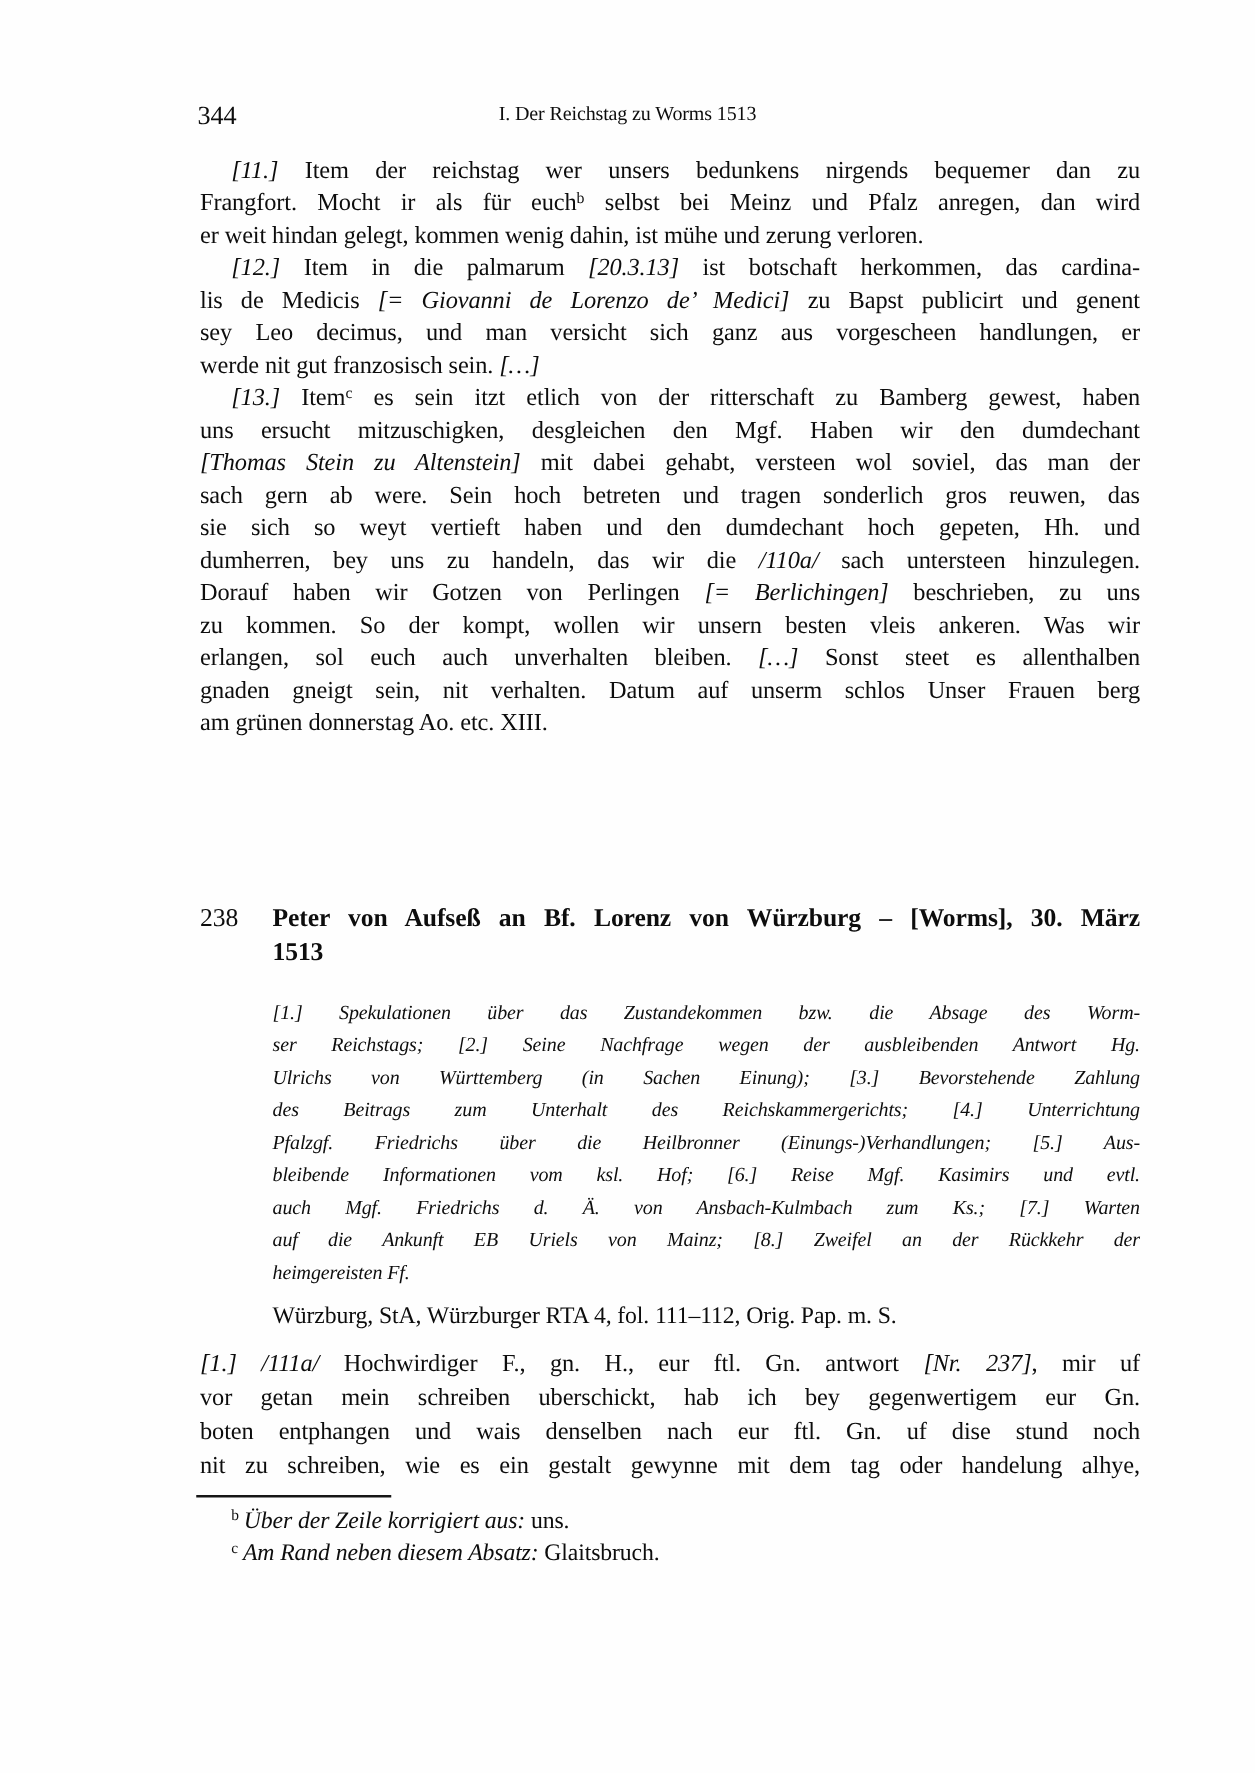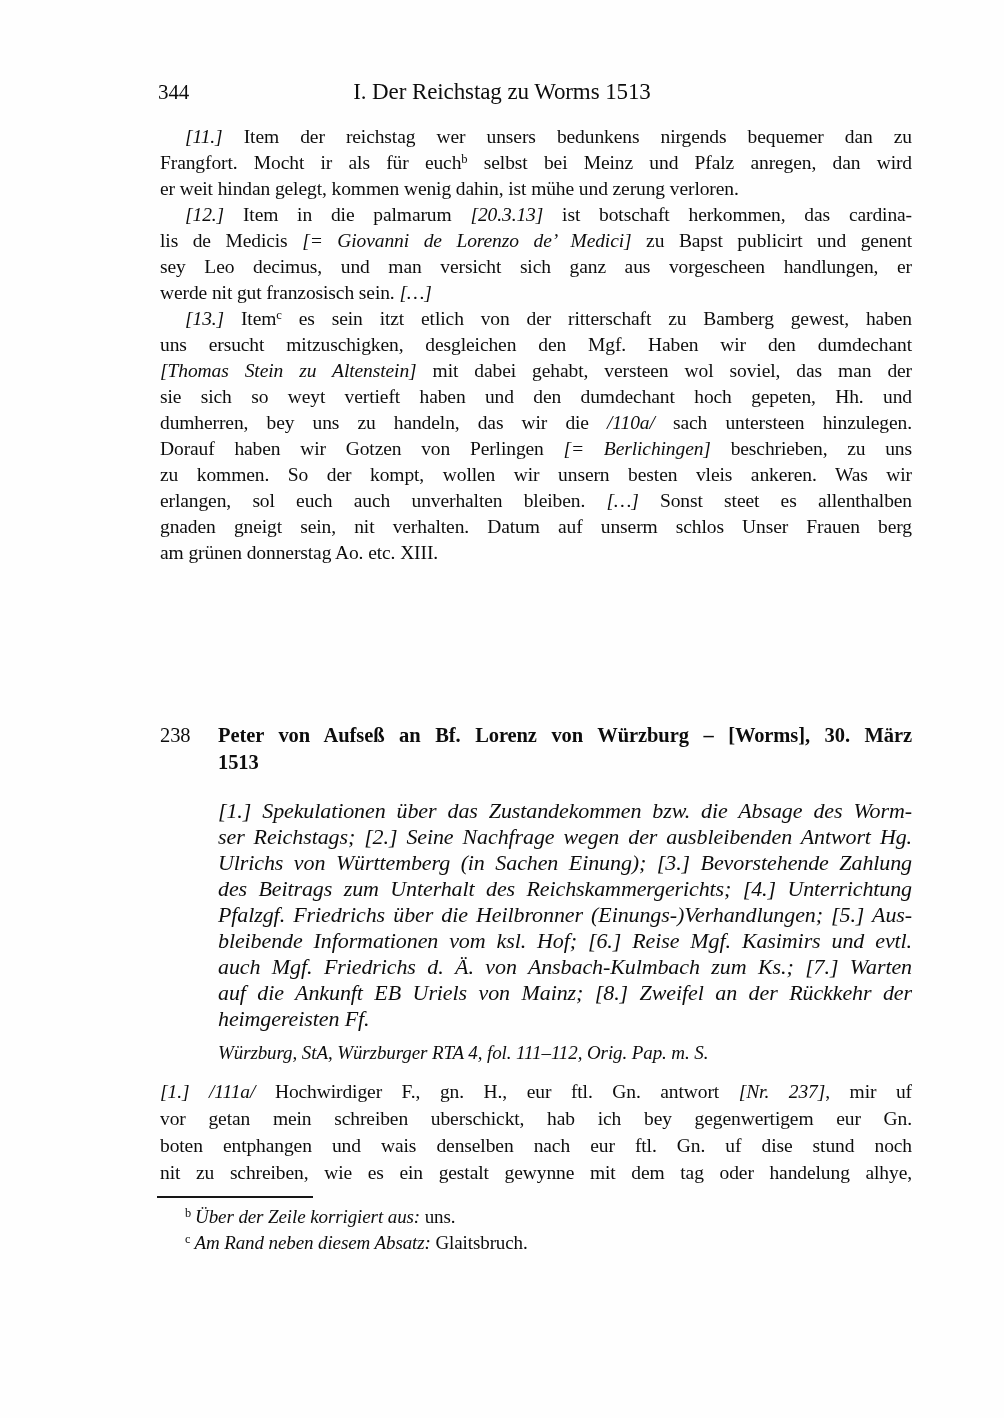--- a/index.html
+++ b/index.html
@@ -13,21 +13,21 @@
     position: relative;
     width: 1004px; height: 1418px;
     background: #fefefe;
     overflow: hidden;
     letter-spacing: -0.1px;
   }
 
   
   .running-header { position: absolute; top: 80px; left: 0; width: 1004px; height: 26px; }
   .page-number { position: absolute; left: 158px; top: 0; font-size: 21px; line-height: 24px; }
-  .running-head { position: absolute; left: 0; width: 1004px; text-align: center; font-size: 23px; line-height: 24px; }
+  .running-head { position: absolute; left: 0; width: 1004px; text-align: center; font-size: 16px; line-height: 24px; }
 
   
   .line { text-align: justify; text-align-last: justify; white-space: normal; hyphens: none; }
   .line.last { text-align-last: left; }
   .line.indent { text-indent: 25px; }
   .s-r { font-style: normal; }
   .s-i { font-style: italic; }
   .s-sup { font-size: 0.65em; position: relative; top: -0.45em; }
 
   
@@ -35,23 +35,23 @@
   .main-text .line { font-size: 19.5px; line-height: 26px; height: 26px; }
 
   
   .entry { position: absolute; top: 722px; left: 160px; width: 752px; }
   .entry-heading { position: relative; }
   .entry-number { position: absolute; left: 0; top: 0; font-size: 20.5px; line-height: 27px; font-weight: normal; }
   .entry-title { margin-left: 58px; }
   .entry-title .line { font-size: 20.5px; line-height: 27px; height: 27px; font-weight: bold; }
 
   .entry-summary { margin-left: 58px; margin-top: 22px; }
-  .entry-summary .line { font-size: 22px; line-height: 26px; height: 26px; font-style: italic; }
+  .entry-summary .line { font-size: 16px; line-height: 26px; height: 26px; font-style: italic; }
 
-  .entry-source { margin-left: 58px; margin-top: 8px; font-style: italic; font-size: 19px; line-height: 26px; }
+  .entry-source { margin-left: 58px; margin-top: 8px; font-size: 19px; line-height: 26px; }
 
   .entry-body { margin-top: 12px; }
   .entry-body .line { font-size: 19.5px; line-height: 27px; height: 27px; }
 
   
   .footnotes { position: absolute; top: 1196px; left: 157px; width: 752px; }
   .fn-rule { width: 156px; height: 0; border-top: 2px solid #161616; }
   .fn-lines { margin-top: 6px; margin-left: 28px; }
   .fn-lines .line { font-size: 19px; line-height: 26px; height: 26px; text-align: left; text-align-last: left; }
   .fn-lines .s-sup { margin-right: 4px; }
@@ -75,20 +75,21 @@
     <div class="paragraph">
         <div class="line indent"><span class="s-i">[12.]</span><span class="s-r"> Item in die palmarum </span><span class="s-i">[20.3.13]</span><span class="s-r"> ist botschaft herkommen, das cardina-</span></div>
         <div class="line"><span class="s-r">lis de Medicis </span><span class="s-i">[= Giovanni de Lorenzo de’ Medici]</span><span class="s-r"> zu Bapst publicirt und genent</span></div>
         <div class="line"><span class="s-r">sey Leo decimus, und man versicht sich ganz aus vorgescheen handlungen, er</span></div>
         <div class="line last"><span class="s-r">werde nit gut franzosisch sein. </span><span class="s-i">[…]</span></div>
       </div>
     <div class="paragraph">
         <div class="line indent"><span class="s-i">[13.]</span><span class="s-r"> Item</span><span class="s-sup">c</span><span class="s-r"> es sein itzt etlich von der ritterschaft zu Bamberg gewest, haben</span></div>
         <div class="line"><span class="s-r">uns ersucht mitzuschigken, desgleichen den Mgf. Haben wir den dumdechant</span></div>
         <div class="line"><span class="s-i">[Thomas Stein zu Altenstein]</span><span class="s-r"> mit dabei gehabt, versteen wol soviel, das man der</span></div>
+        <div class="line"><span class="s-r">sach gern ab were. Sein hoch betreten und tragen sonderlich gros reuwen, das</span></div>
         <div class="line"><span class="s-r">sie sich so weyt vertieft haben und den dumdechant hoch gepeten, Hh. und</span></div>
         <div class="line"><span class="s-r">dumherren, bey uns zu handeln, das wir die </span><span class="s-i">/110a/</span><span class="s-r"> sach untersteen hinzulegen.</span></div>
         <div class="line"><span class="s-r">Dorauf haben wir Gotzen von Perlingen </span><span class="s-i">[= Berlichingen]</span><span class="s-r"> beschrieben, zu uns</span></div>
         <div class="line"><span class="s-r">zu kommen. So der kompt, wollen wir unsern besten vleis ankeren. Was wir</span></div>
         <div class="line"><span class="s-r">erlangen, sol euch auch unverhalten bleiben. </span><span class="s-i">[…]</span><span class="s-r"> Sonst steet es allenthalben</span></div>
         <div class="line"><span class="s-r">gnaden gneigt sein, nit verhalten. Datum auf unserm schlos Unser Frauen berg</span></div>
         <div class="line last"><span class="s-r">am grünen donnerstag Ao. etc. XIII.</span></div>
       </div>
   </section>
 

